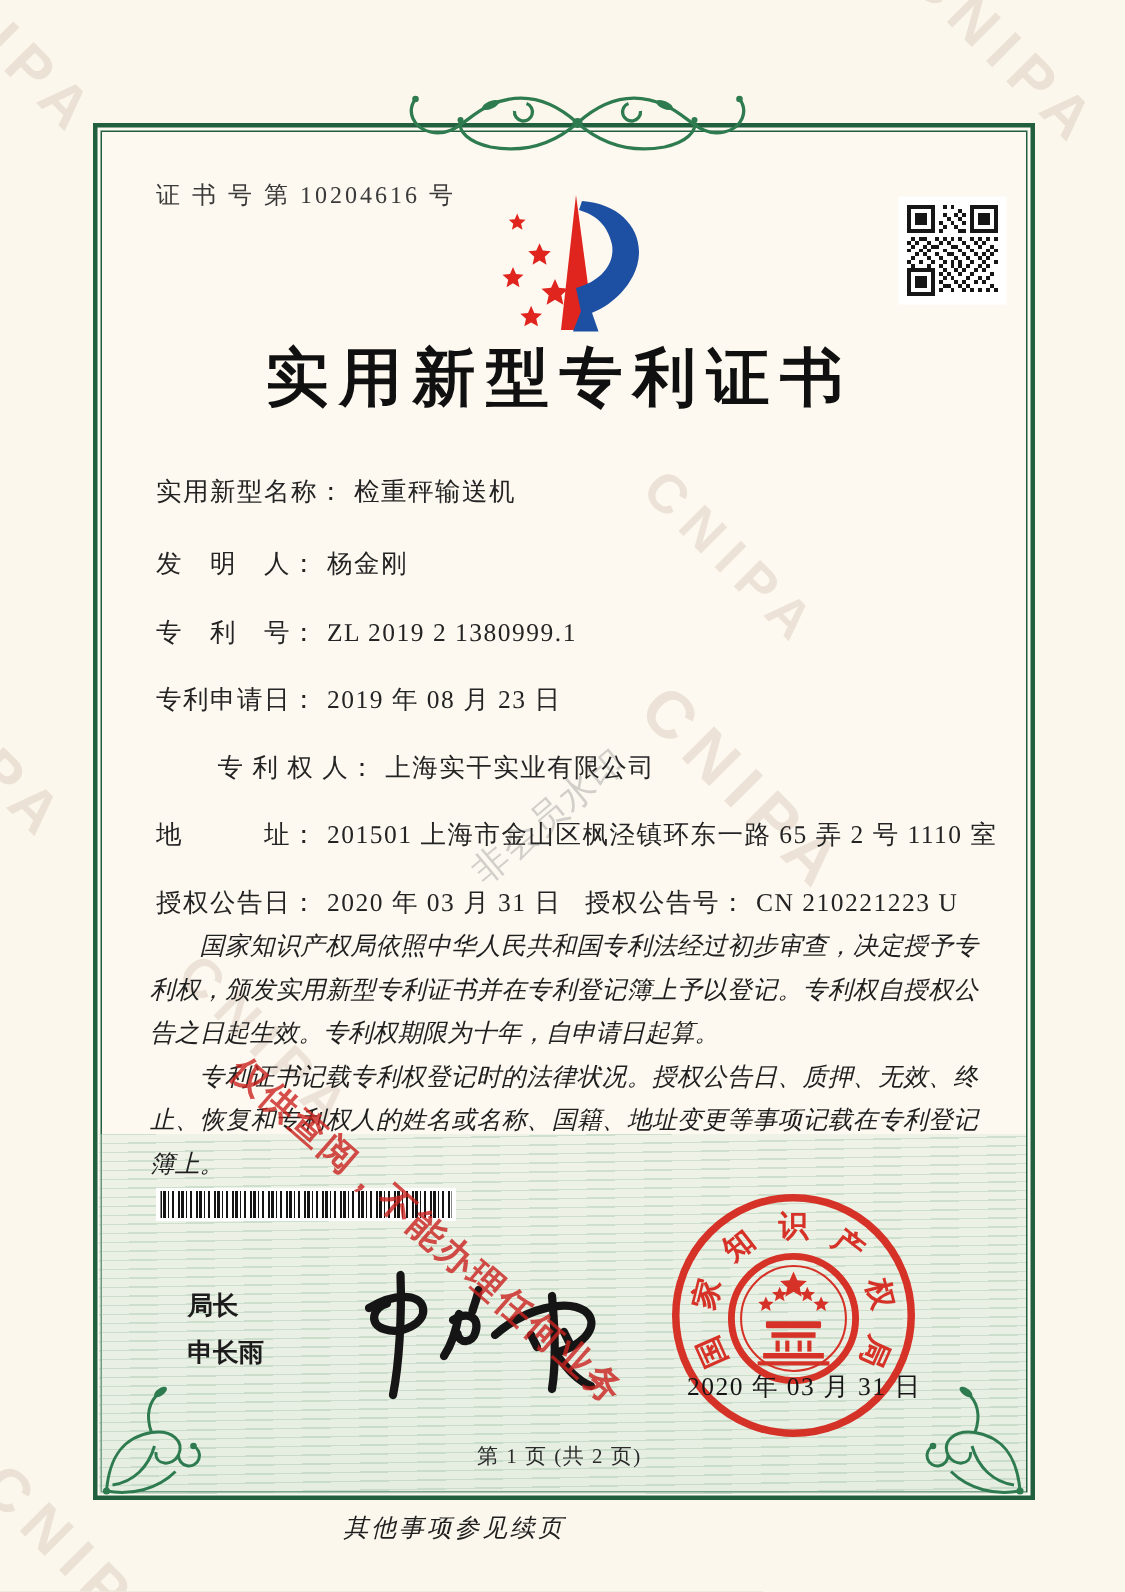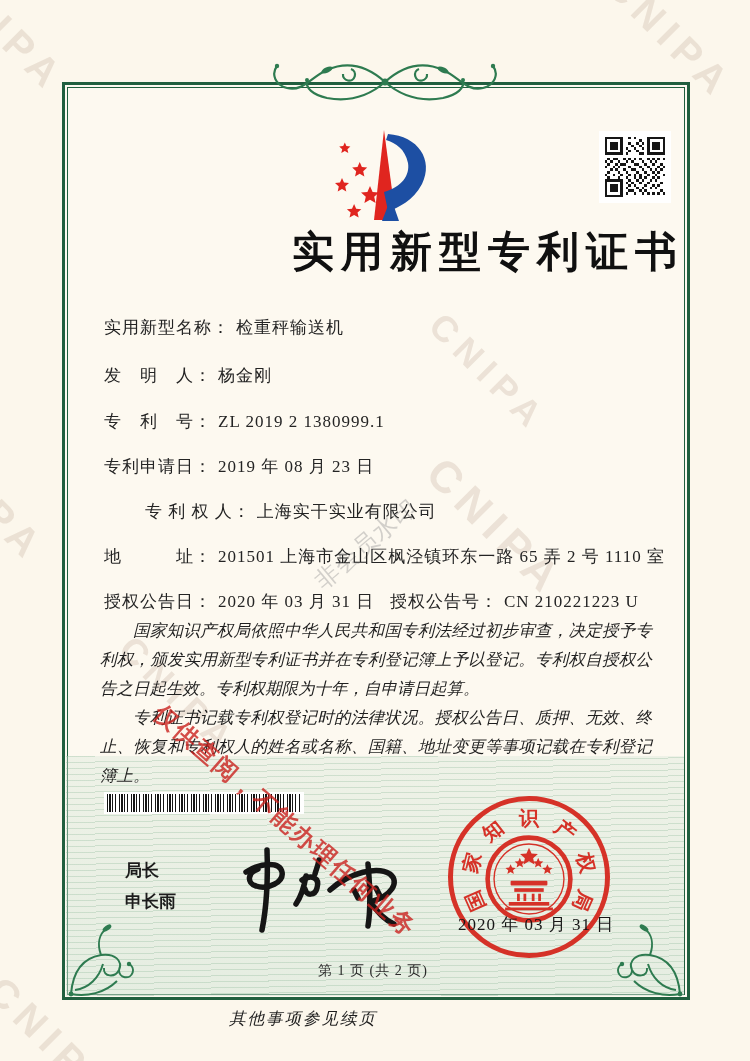--- a/index.html
+++ b/index.html
@@ -38,21 +38,21 @@
   .ornament-top{position:absolute; left:266px; top:56px; z-index:4;}
   .ornament-corner{position:absolute; z-index:4;}
   .corner-left{left:67px; top:920px;}
   .corner-right{left:604px; top:920px; transform:scaleX(-1);}
   
   .cert-no{position:absolute; left:104px; top:120px; z-index:5;
            font-size:16px; letter-spacing:2px; color:#3a3a3a;}
   .logo{position:absolute; left:318px; top:126px; z-index:5;}
   .qr{position:absolute; left:599px; top:131px; width:66px; height:66px; z-index:5; background:#fff; padding:3px;}
   .title{position:absolute; left:62px; top:224px; width:622px; z-index:5;
-         text-align:right; font-size:42px; font-weight:700; letter-spacing:7px; color:#101010;}
+         text-align:center; font-size:42px; font-weight:700; letter-spacing:7px; color:#101010;}
   
   .field-row{position:absolute; left:104px; width:560px; z-index:5;
              font-size:17px; letter-spacing:1px; color:#242424; white-space:nowrap;}
   .field-row .lbl{margin-right:6px;}
   .grant-no{position:absolute; left:286px; top:0;}
   
   .body-text{position:absolute; left:100px; top:616px; width:552px; z-index:5;
              font-size:16.5px; line-height:29px; text-align:justify;
              font-style:italic; color:#1f1f1f;}
   .body-text p{margin:0; text-indent:2em;}
@@ -141,20 +141,21 @@
       <path d="M34 35 C30 24 32 14 40 8"></path>
       <path d="M52 50 a7 7 0 1 0 10 -6"></path>
     </g>
     <g fill="#2e7b50">
       <ellipse cx="40" cy="8" rx="5" ry="2.4" transform="rotate(-35 40 8)"></ellipse>
       <circle cx="62" cy="44" r="2.2"></circle>
         <circle cx="4" cy="74" r="2.4"></circle>
     </g>
   </svg>
 
+  <div class="cert-no">证 书 号 第 10204616 号</div>
 
   <svg class="logo" width="118" height="100" viewBox="0 0 118 100">
     <g fill="#e0251f">
       <path d="M32 16 l1.8 4.1 4.4.4 -3.3 3 1 4.4 -3.9 -2.3 -3.9 2.3 1 -4.4 -3.3 -3 4.4 -.4z" transform="translate(-2,2) scale(0.9)"></path>
       <path d="M46 38 l2.3 5.2 5.6.5 -4.2 3.8 1.2 5.6 -4.9 -2.9 -4.9 2.9 1.2 -5.6 -4.2 -3.8 5.6 -.5z" transform="translate(-2,0) scale(0.95)"></path>
       <path d="M24 52 l2 4.6 5 .5 -3.8 3.4 1.1 5 -4.3 -2.6 -4.3 2.6 1.1 -5 -3.8 -3.4 5 -.5z"></path>
       <path d="M52 60 l2.6 5.9 6.4.6 -4.8 4.3 1.4 6.3 -5.6 -3.3 -5.6 3.3 1.4 -6.3 -4.8 -4.3 6.4 -.6z"></path>
       <path d="M36 80 l2.2 5 5.4.5 -4 3.6 1.2 5.3 -4.8 -2.8 -4.8 2.8 1.2 -5.3 -4 -3.6 5.4 -.5z" transform="scale(0.95) translate(2,2)"></path>
       <polygon points="66,4 78,94 56,94"></polygon>
     </g>

